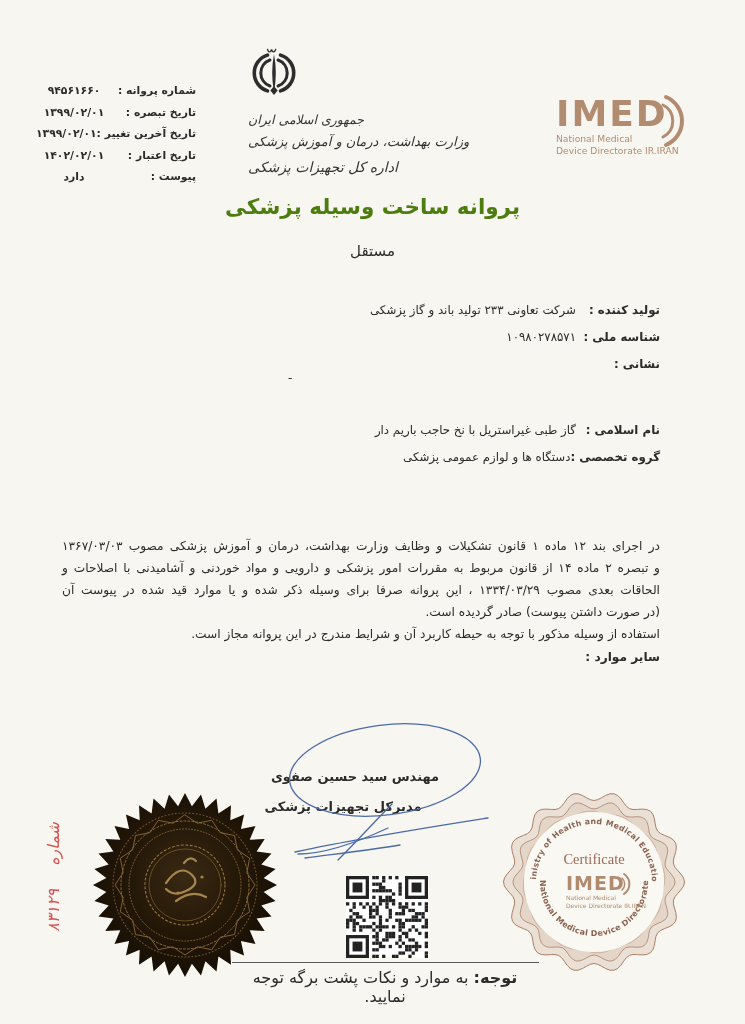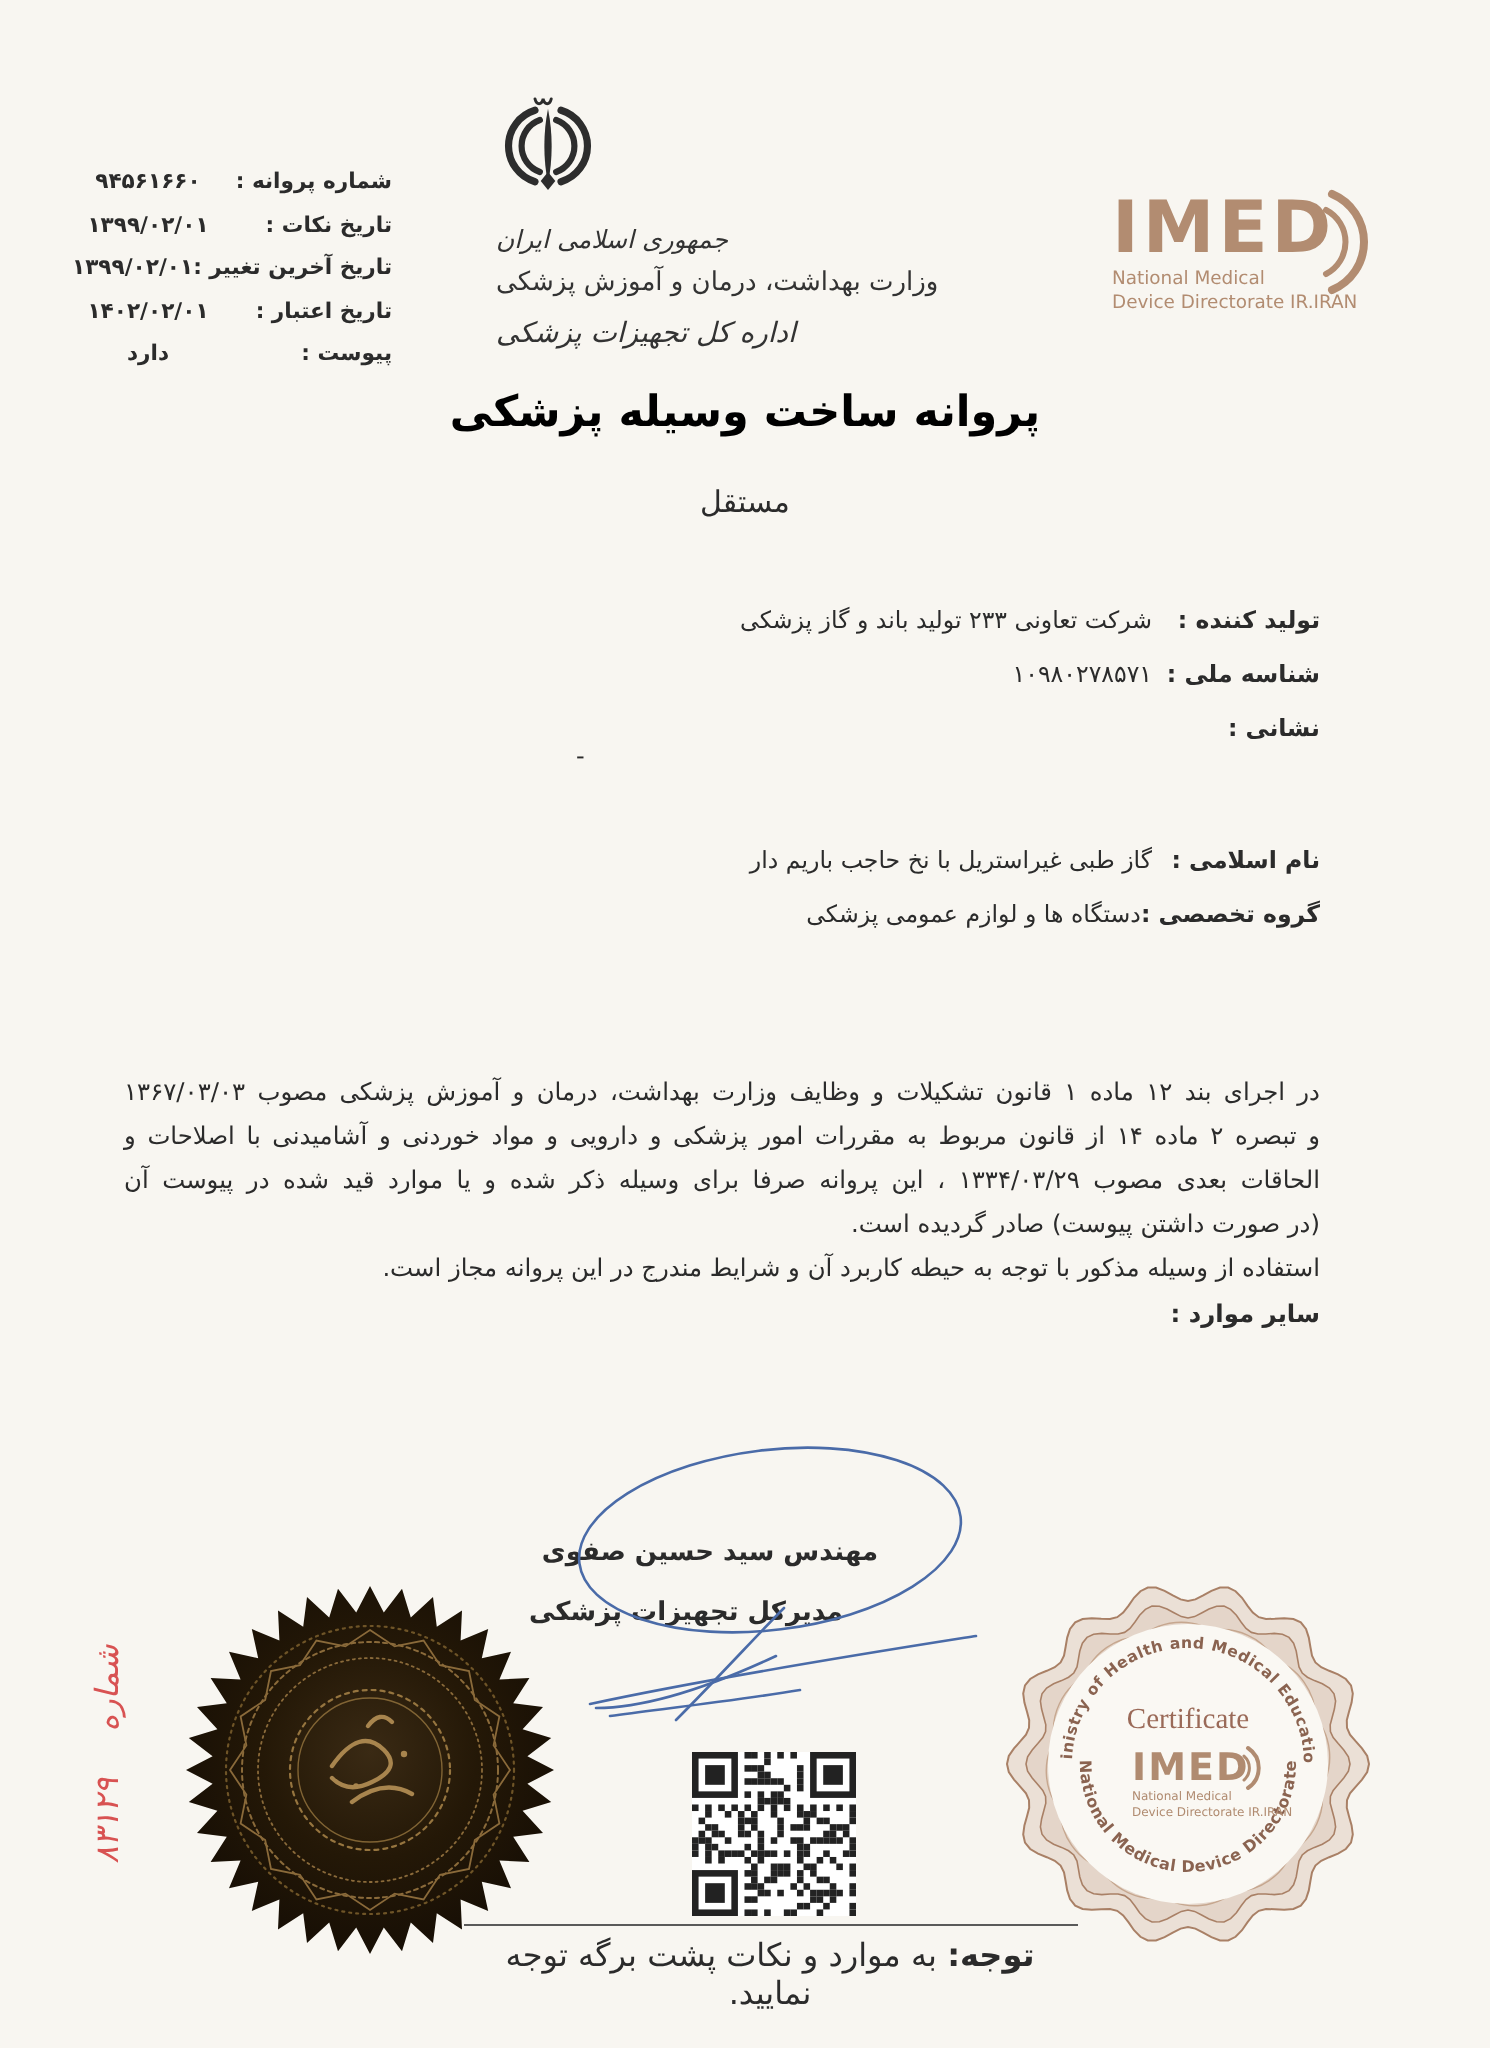--- a/index.html
+++ b/index.html
@@ -13,25 +13,25 @@
 
   
   .top-info{left:42px; top:80px; width:154px; font-size:10.8px; font-weight:bold;}
   .info-row{display:flex; direction:rtl; height:21.5px; align-items:center;}
   .info-label{flex:0 0 90px; text-align:right; white-space:nowrap;}
   .info-value{flex:1; text-align:center; white-space:nowrap;}
 
   
   .gov-header{left:248px; top:42px; width:250px; color:#333;}
   .gov-line1{font-size:12.5px; margin-top:4px; font-style:italic;}
-  .gov-line2{font-size:13px;  margin-top:7px; }
+  .gov-line2{font-size:13px;  margin-top:7px; font-style:italic;}
   .gov-line3{font-size:14px;  margin-top:10px; font-style:italic;}
 
   
-  .doc-title{left:0; top:194px; width:745px; text-align:center; font-size:21.5px; font-weight:bold; color:#000000;}
+  .doc-title{left:0; top:194px; width:745px; text-align:center; font-size:21.5px; font-weight:bold; color:#4d7c0f;}
   .doc-subtitle{left:0; top:242px; width:745px; text-align:center; font-size:15px;}
 
   
   .fields{width:600px; font-size:11.8px;}
   .fields-1{left:60px; top:301px;}
   .fields-2{left:60px; top:421px;}
   .field-row{display:flex; direction:rtl; margin-bottom:9px; line-height:18px;}
   .f-label{flex:0 0 84px; font-weight:bold; text-align:right; white-space:nowrap;}
   .f-value{flex:1; text-align:right;}
   .addr-dash{position:absolute; left:228px; top:70px; font-size:12px;}
@@ -63,21 +63,21 @@
 <body>
 
 <div class="page">
 
   <div class="abs top-info">
     <div class="info-row">
       <span class="info-label">شماره پروانه :</span>
       <span class="info-value">۹۴۵۶۱۶۶۰</span>
     </div>
     <div class="info-row">
-      <span class="info-label">تاریخ نکات :</span>
+      <span class="info-label">تاریخ تبصره :</span>
       <span class="info-value">۱۳۹۹/۰۲/۰۱</span>
     </div>
     <div class="info-row">
       <span class="info-label">تاریخ آخرین تغییر :</span>
       <span class="info-value">۱۳۹۹/۰۲/۰۱</span>
     </div>
     <div class="info-row">
       <span class="info-label">تاریخ اعتبار :</span>
       <span class="info-value">۱۴۰۲/۰۲/۰۱</span>
     </div>

